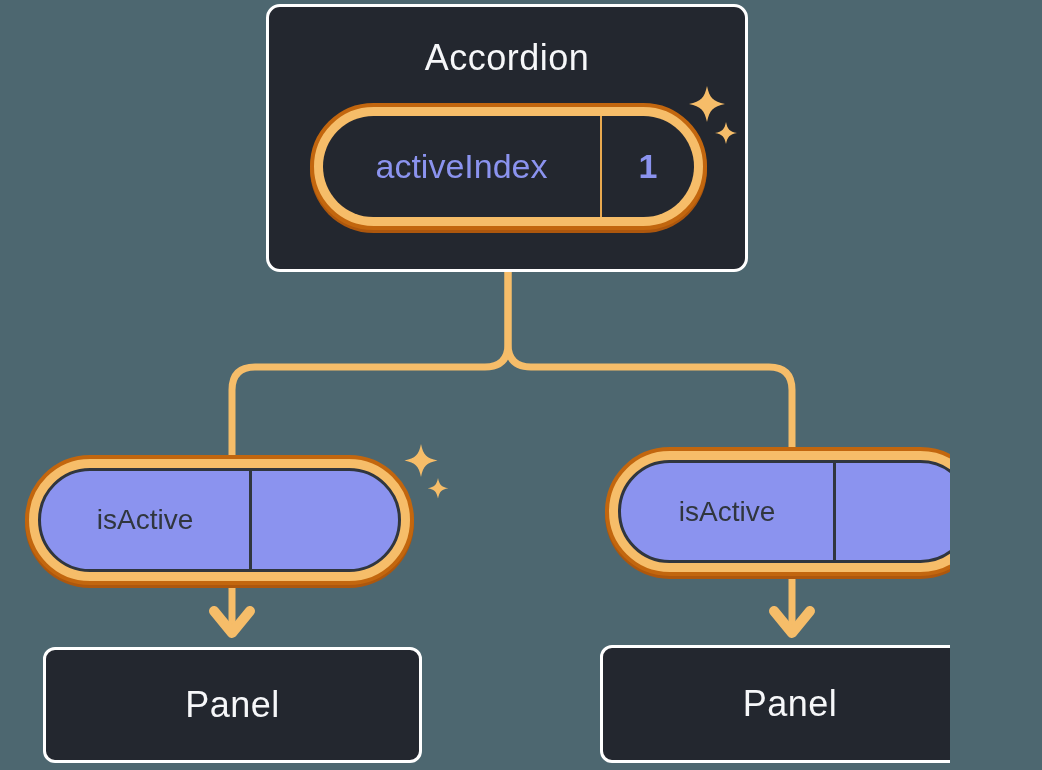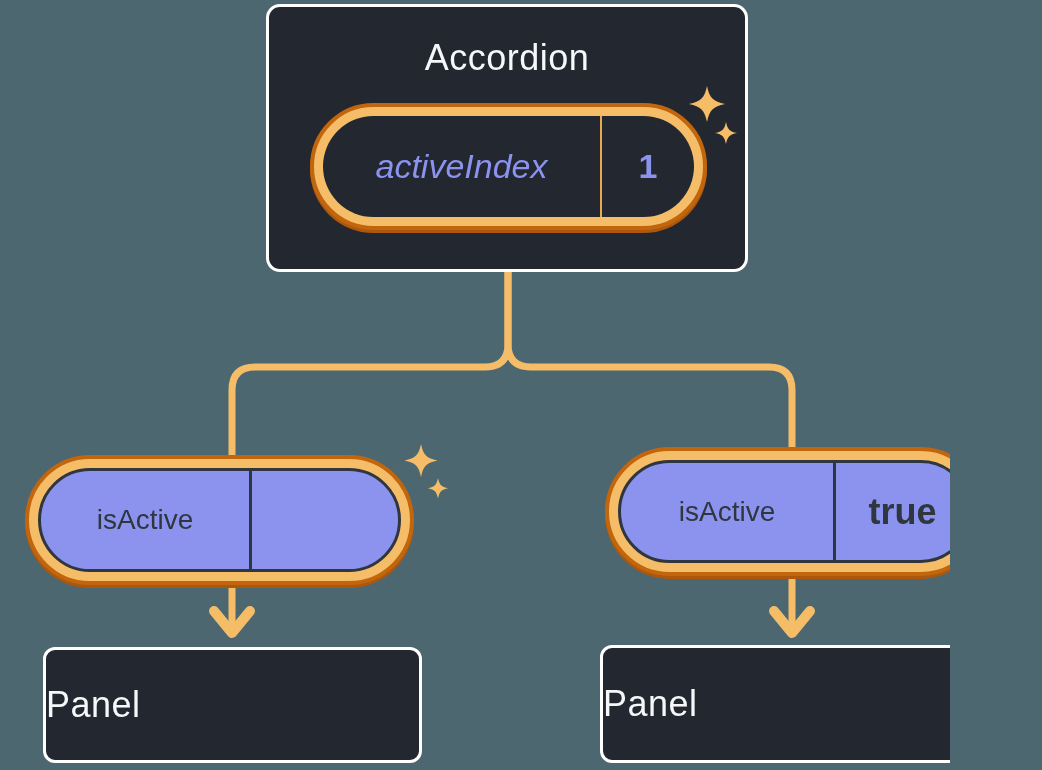--- a/index.html
+++ b/index.html
@@ -33,21 +33,21 @@
     border-radius:14px;
   }
   .box-title{
     text-align:center;
     color:var(--title-text);
     font-size:36px;
     font-weight:500;
     letter-spacing:0.5px;
   }
   .accordion-box{left:266px;top:4px;width:482px;height:268px;padding-top:30px;}
-  .panel-box{display:flex;align-items:center;justify-content:flex-start;border-radius:12px;}
+  .panel-box{display:flex;align-items:center;justify-content:center;border-radius:12px;}
   .panel-left{left:43px;top:647px;width:379px;height:116px;}
   .panel-right{left:600px;top:645px;width:380px;height:118px;}
 
   
   .ring{
     position:absolute;
     background:var(--orange-light);
     border:4px solid var(--orange-dark);
     border-radius:999px;
     box-shadow:0 3px 0 0 var(--orange-darker);
@@ -61,21 +61,21 @@
     overflow:hidden;
   }
   .pill-cell{
     display:flex;align-items:center;justify-content:center;
     font-size:34px;
   }
 
   
   .ring-top{left:310px;top:103px;width:397px;height:127px;}
   .pill-dark{background:var(--surface);}
-  .pill-dark .pill-name{width:277px;color:var(--purple);font-style:italic;}
+  .pill-dark .pill-name{width:277px;color:var(--purple);}
   .pill-dark .pill-value{flex:1;color:var(--purple);font-weight:700;}
   .pill-dark .divider{width:2px;background:var(--orange-divider);}
 
   
   .pill-purple{
     background:var(--purple);
     border:3px solid var(--dark-text);
   }
   .pill-purple .pill-name{color:var(--dark-text);font-size:28px;}
   .pill-purple .pill-value{flex:1;color:var(--dark-text);font-weight:700;font-size:36px;}
@@ -131,21 +131,20 @@
 
   <svg class="sparkles" style="left:401px;top:442px;" width="56" height="62" viewBox="0 0 56 62">
     <path fill="#F6BD69" d="M20 2 C22.3 13 25.5 16.2 36.5 18.5 C25.5 20.8 22.3 24 20 35 C17.7 24 14.5 20.8 3.5 18.5 C14.5 16.2 17.7 13 20 2 Z"></path>
     <path fill="#F6BD69" d="M37 36 C38.5 43 40.3 44.8 47.3 46.3 C40.3 47.8 38.5 49.6 37 56.6 C35.5 49.6 33.7 47.8 26.7 46.3 C33.7 44.8 35.5 43 37 36 Z"></path>
   </svg>
 
   <div class="ring ring-right">
     <div class="pill pill-purple">
       <div class="pill-cell pill-name">isActive</div>
       <div class="divider"></div>
-      <div class="pill-cell pill-value">true</div>
     </div>
   </div>
 
   <svg class="sparkles" style="left:983px;top:433px;" width="56" height="62" viewBox="0 0 56 62">
     <path fill="#F6BD69" d="M20 2 C22.3 13 25.5 16.2 36.5 18.5 C25.5 20.8 22.3 24 20 35 C17.7 24 14.5 20.8 3.5 18.5 C14.5 16.2 17.7 13 20 2 Z"></path>
     <path fill="#F6BD69" d="M37 36 C38.5 43 40.3 44.8 47.3 46.3 C40.3 47.8 38.5 49.6 37 56.6 C35.5 49.6 33.7 47.8 26.7 46.3 C33.7 44.8 35.5 43 37 36 Z"></path>
   </svg>
 
   <div class="dark-box panel-box panel-left">
     <div class="box-title">Panel</div>

